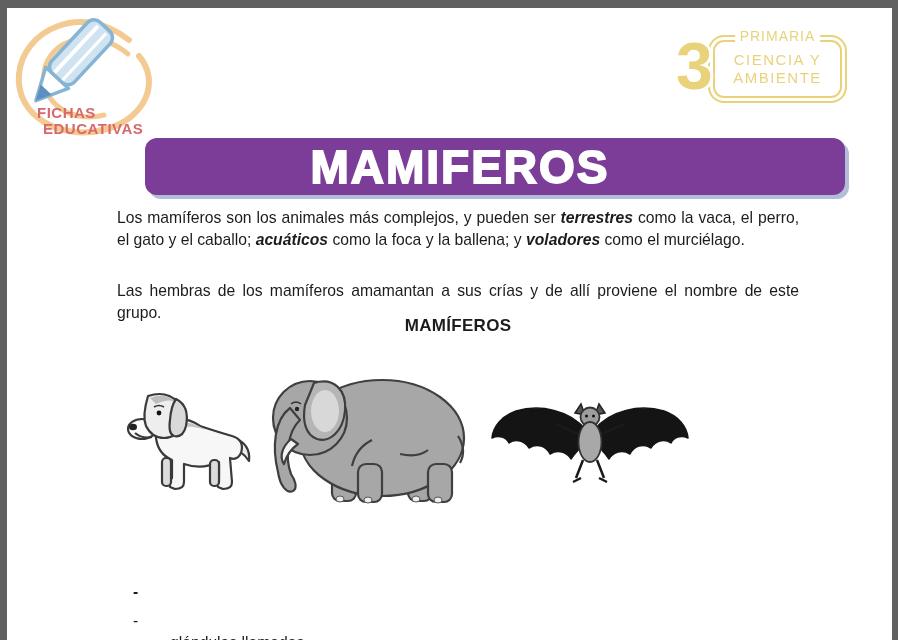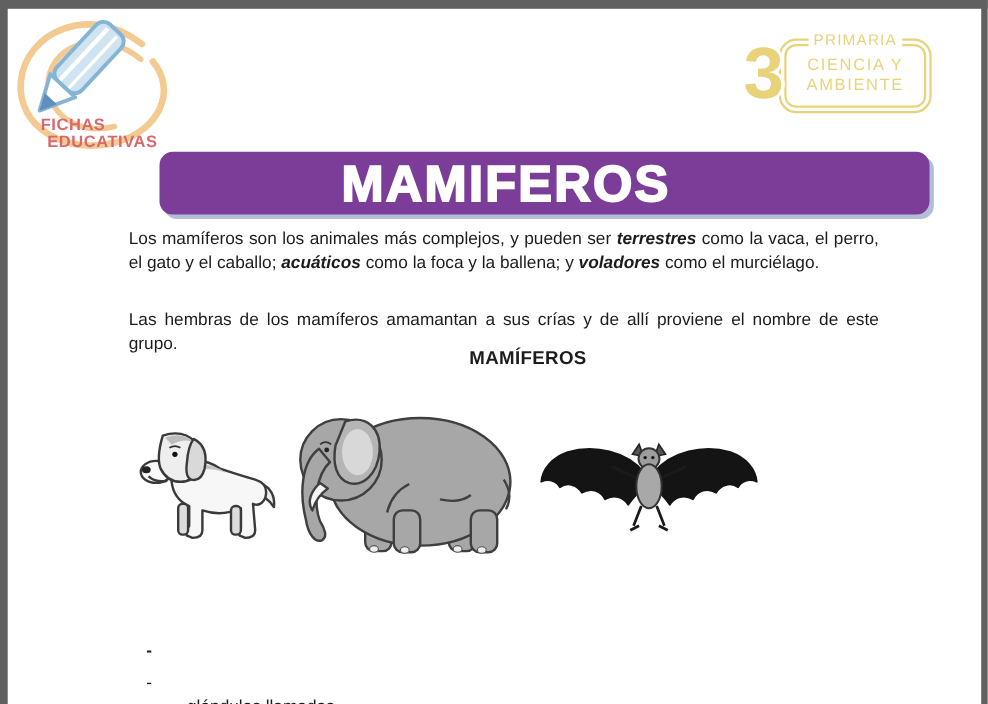--- a/index.html
+++ b/index.html
@@ -44,21 +44,21 @@
   }
   .banner span{
     color:#fff;font-size:46px;font-weight:bold;letter-spacing:2px;
     -webkit-text-stroke:1.8px #fff;margin-right:70px;line-height:1;
   }
 
   
   .para{position:absolute;left:110px;width:682px;font-size:15.7px;line-height:22.5px;
         text-align:justify;}
   .bi{font-weight:bold;font-style:italic;}
-  .subheading{position:absolute;left:132px;top:308px;width:682px;text-align:center;
+  .subheading{position:absolute;left:110px;top:308px;width:682px;text-align:center;
         font-size:17px;font-weight:bold;letter-spacing:.3px;}
 
   
   .fig{position:absolute;}
 
   .char-heading{position:absolute;left:126px;top:531px;font-size:16px;font-weight:bold;}
   .list-item{position:absolute;left:126px;width:690px;font-size:15.7px;line-height:22.5px;
         display:flex;text-align:justify;}
   .marker{flex:0 0 37px;}
   .marker.bold{font-weight:bold;}

